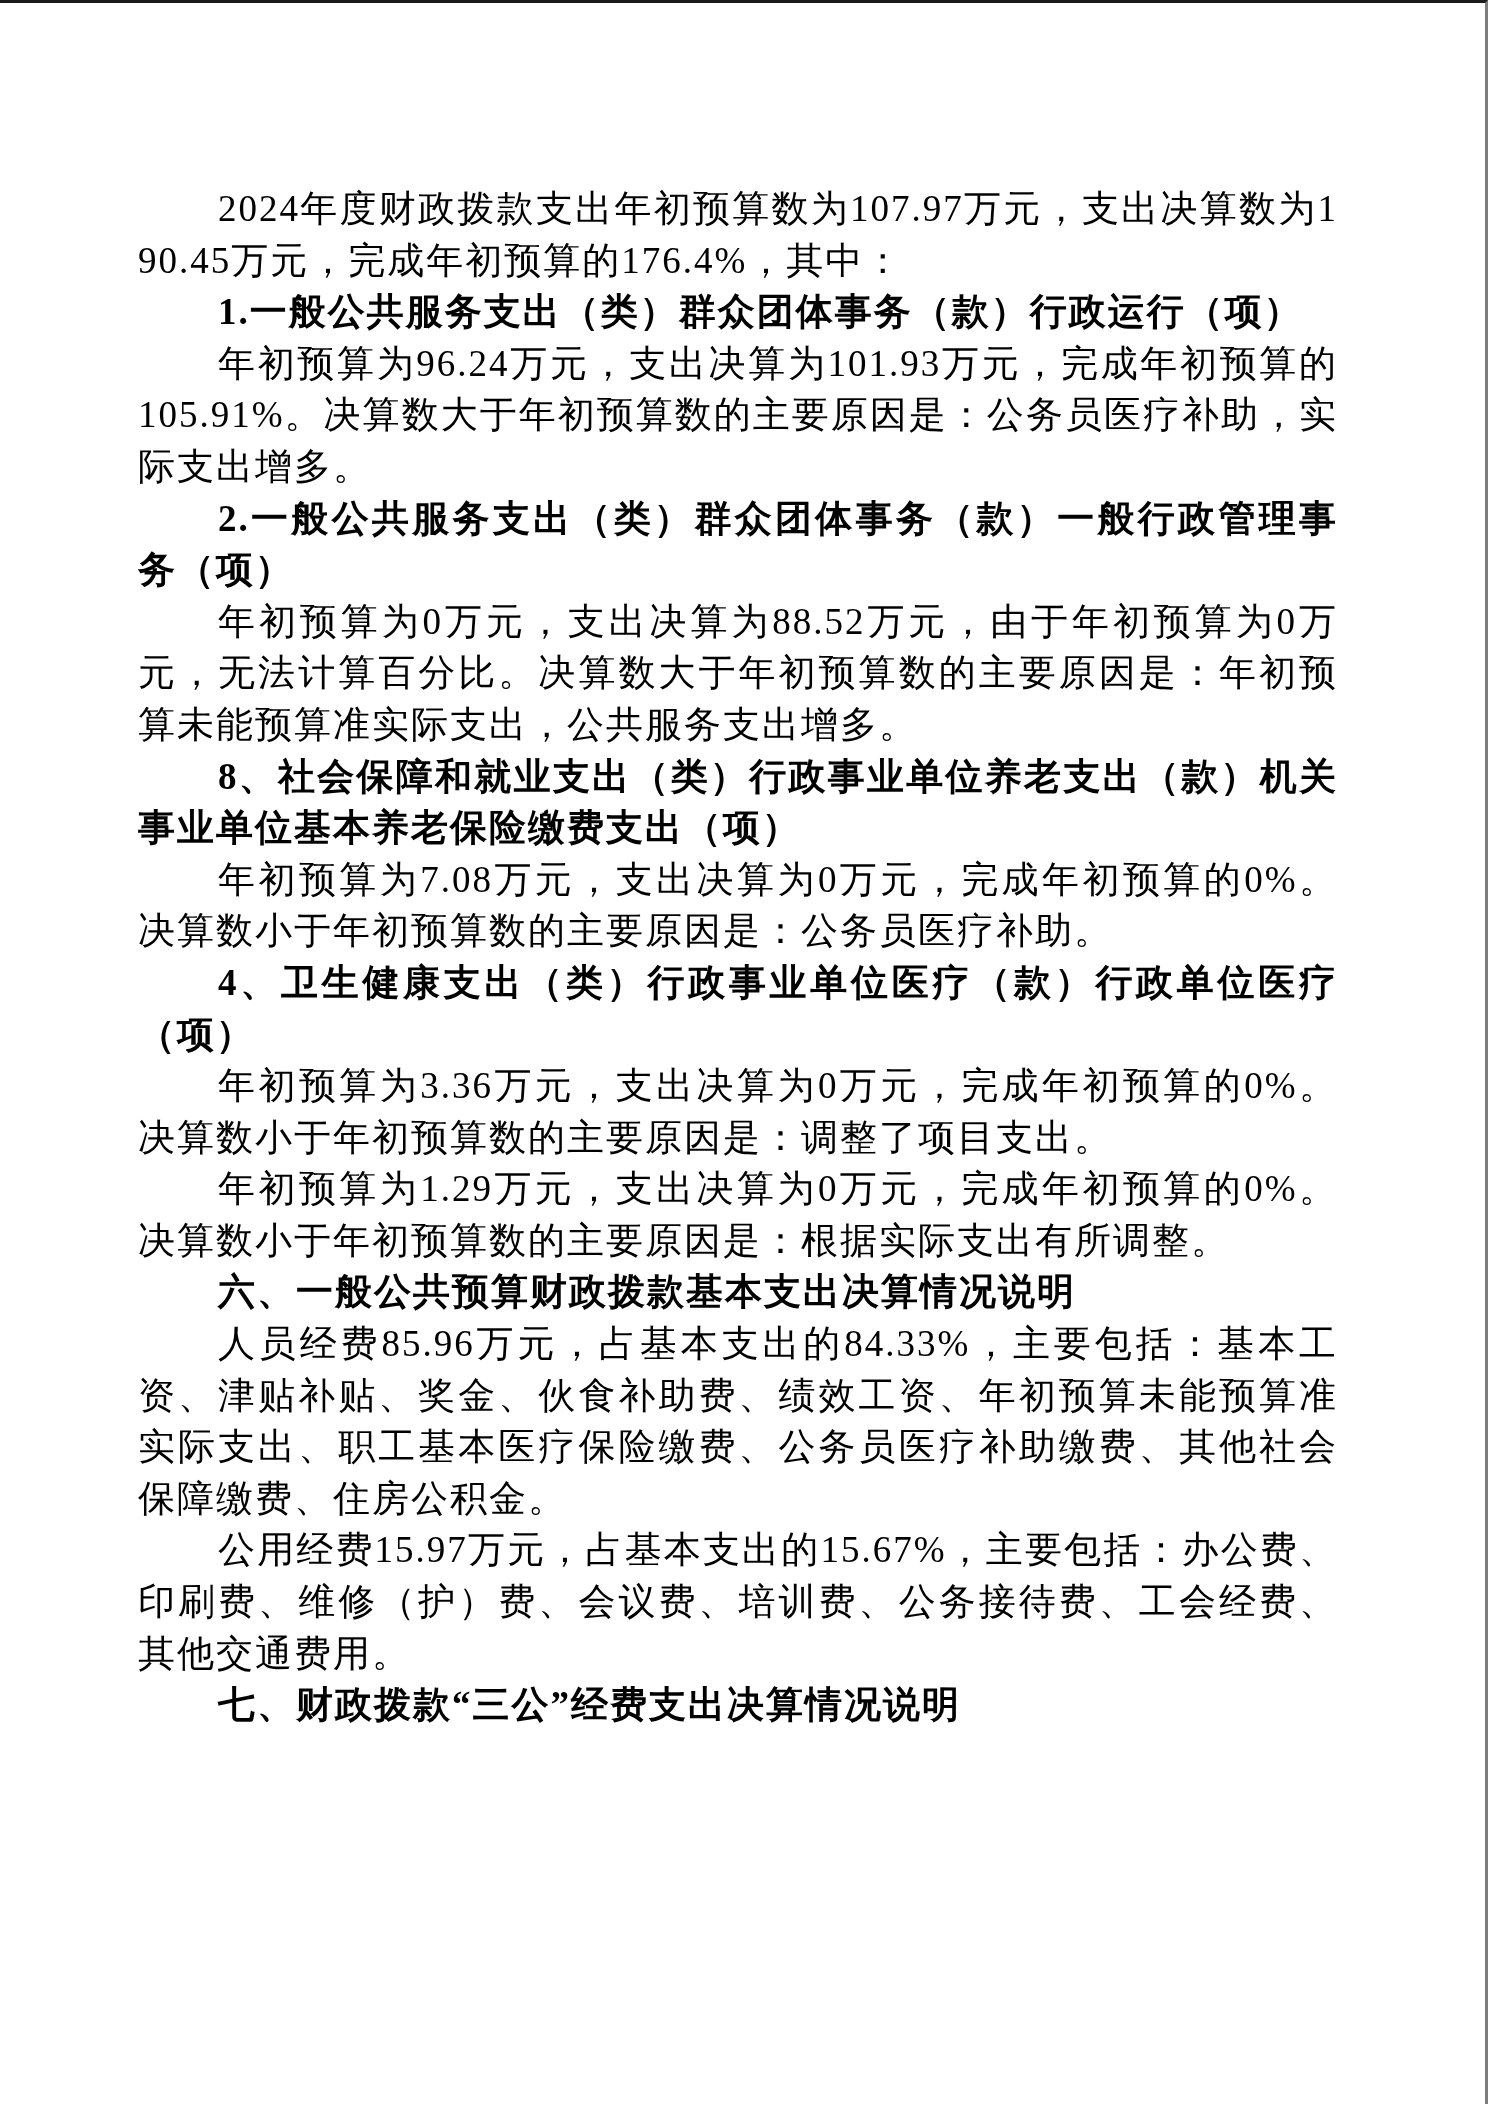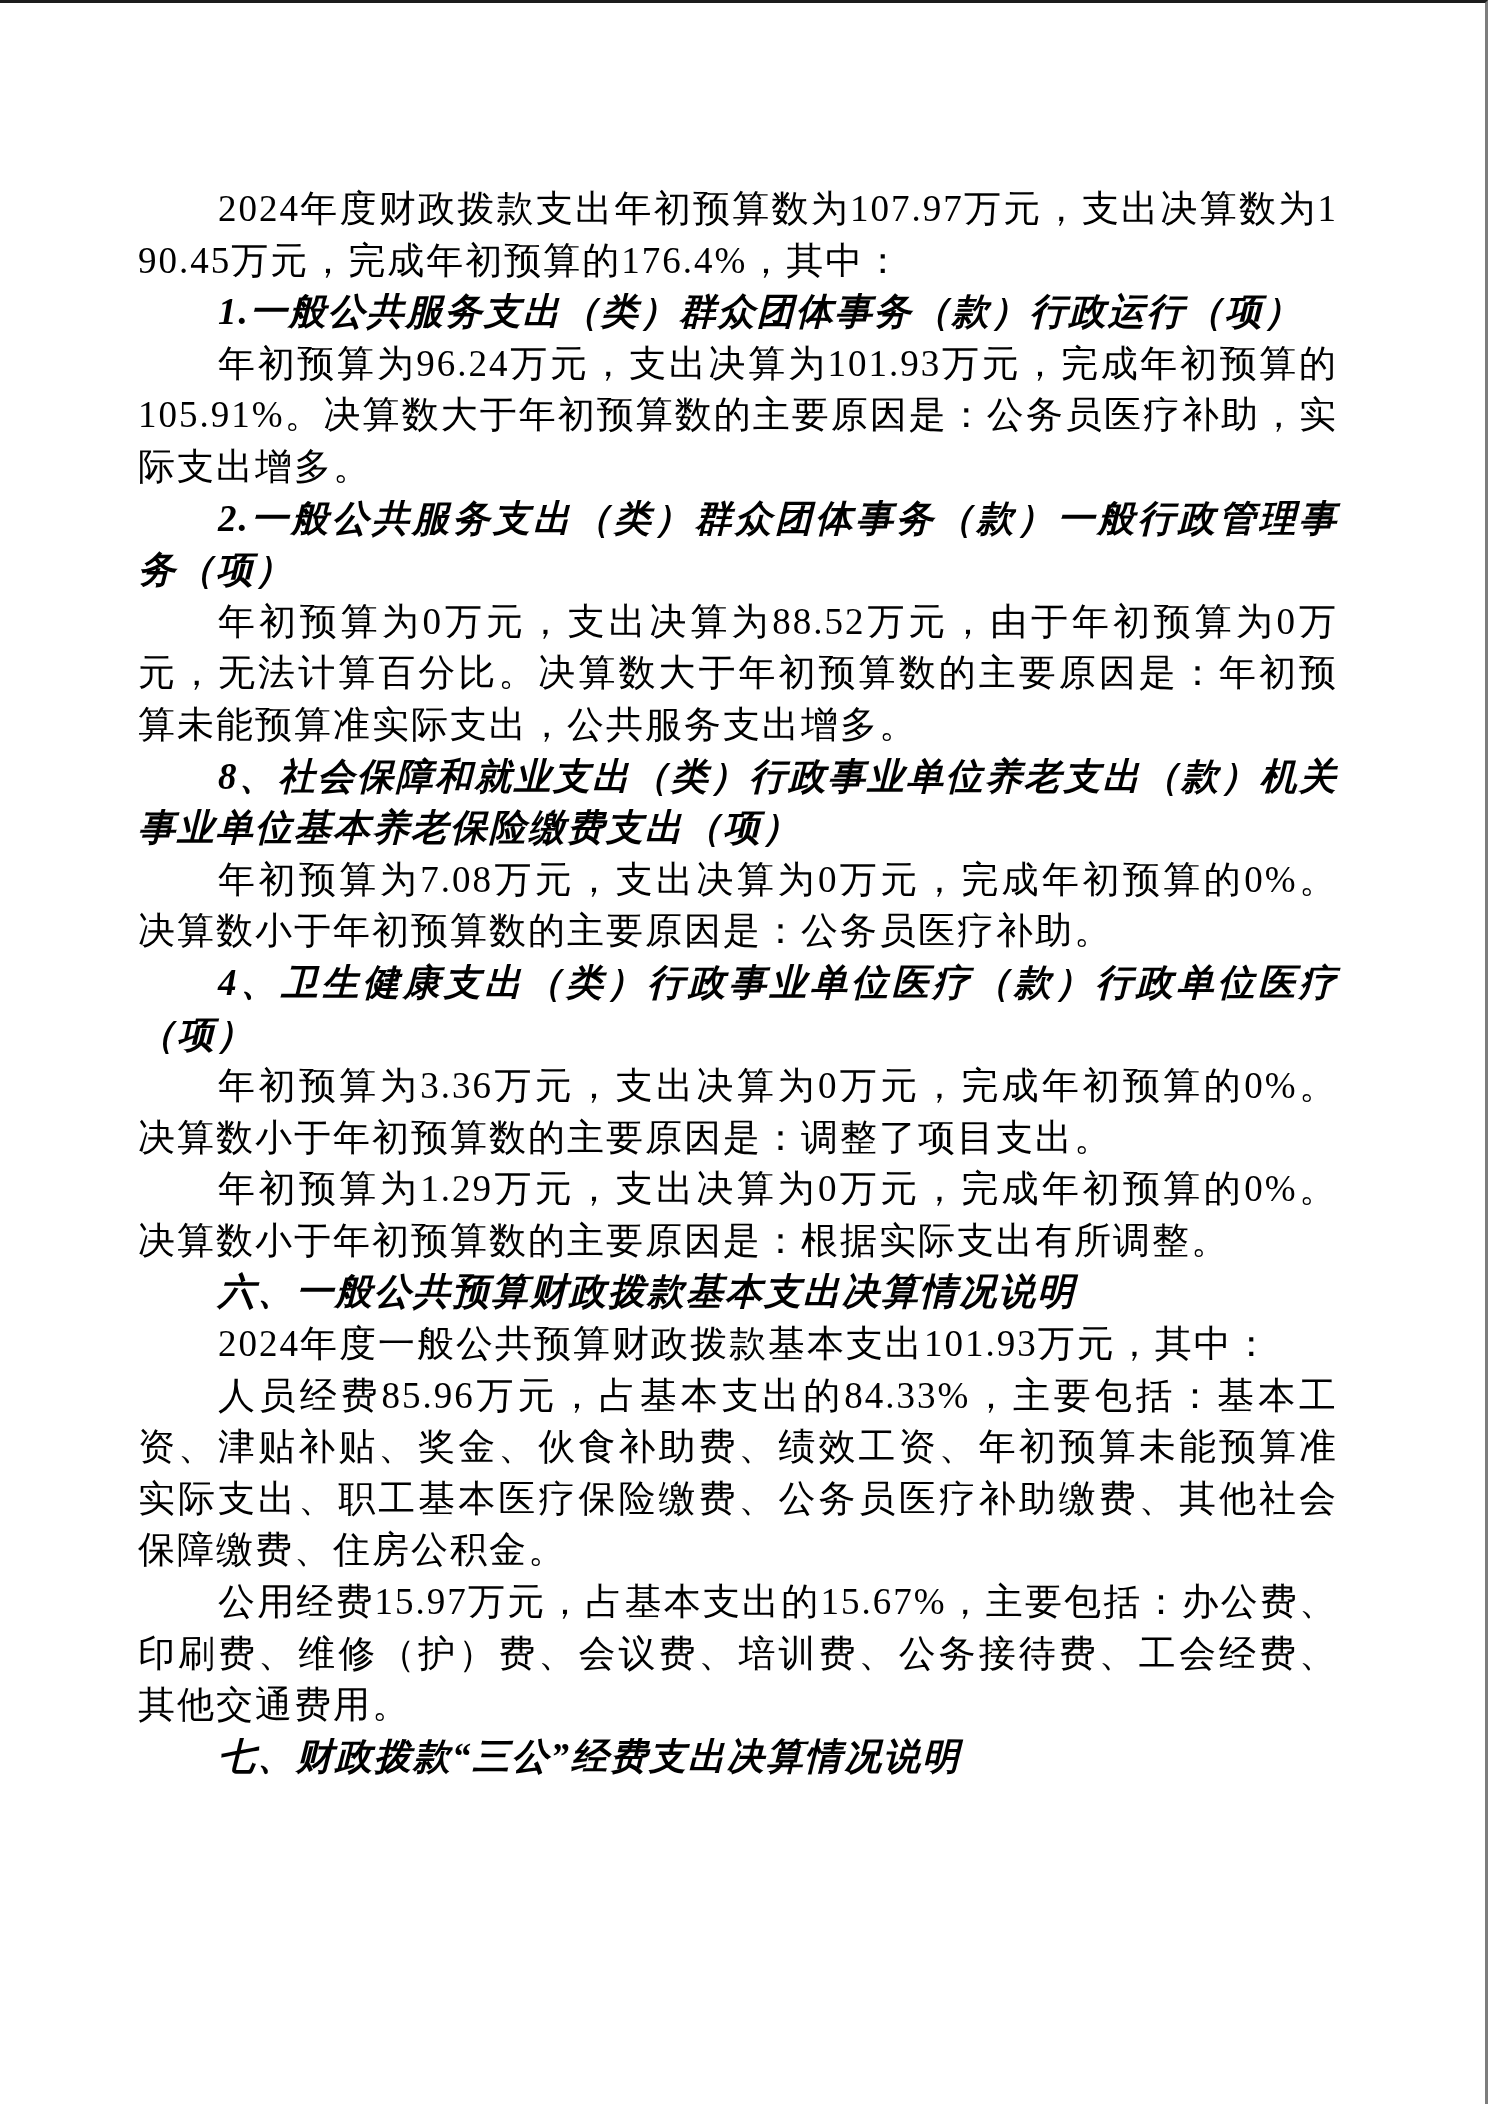--- a/index.html
+++ b/index.html
@@ -31,37 +31,35 @@
     font-size: 37px;
     line-height: 51.6px;
     letter-spacing: 2px;
     text-align: justify;
     text-indent: 80px;
     word-break: break-all;
     color: #000000;
   }
   .text-body p.head {
     font-weight: bold;
-    font-style: italic;
   }
 </style>
 </head>
 <body>
 
 <div class="page">
   <div class="text-body">
     <p class="para">2024年度财政拨款支出年初预算数为107.97万元，支出决算数为190.45万元，完成年初预算的176.4%，其中：</p>
     <p class="head">1.一般公共服务支出（类）群众团体事务（款）行政运行（项）</p>
     <p class="para">年初预算为96.24万元，支出决算为101.93万元，完成年初预算的105.91%。决算数大于年初预算数的主要原因是：公务员医疗补助，实际支出增多。</p>
     <p class="head">2.一般公共服务支出（类）群众团体事务（款）一般行政管理事务（项）</p>
     <p class="para">年初预算为0万元，支出决算为88.52万元，由于年初预算为0万元，无法计算百分比。决算数大于年初预算数的主要原因是：年初预算未能预算准实际支出，公共服务支出增多。</p>
     <p class="head">8、社会保障和就业支出（类）行政事业单位养老支出（款）机关事业单位基本养老保险缴费支出（项）</p>
     <p class="para">年初预算为7.08万元，支出决算为0万元，完成年初预算的0%。决算数小于年初预算数的主要原因是：公务员医疗补助。</p>
     <p class="head">4、卫生健康支出（类）行政事业单位医疗（款）行政单位医疗（项）</p>
     <p class="para">年初预算为3.36万元，支出决算为0万元，完成年初预算的0%。决算数小于年初预算数的主要原因是：调整了项目支出。</p>
     <p class="para">年初预算为1.29万元，支出决算为0万元，完成年初预算的0%。决算数小于年初预算数的主要原因是：根据实际支出有所调整。</p>
     <p class="head">六、一般公共预算财政拨款基本支出决算情况说明</p>
-    <p class="para">2024年度一般公共预算财政拨款基本支出101.93万元，其中：</p>
     <p class="para">人员经费85.96万元，占基本支出的84.33%，主要包括：基本工资、津贴补贴、奖金、伙食补助费、绩效工资、年初预算未能预算准实际支出、职工基本医疗保险缴费、公务员医疗补助缴费、其他社会保障缴费、住房公积金。</p>
     <p class="para">公用经费15.97万元，占基本支出的15.67%，主要包括：办公费、印刷费、维修（护）费、会议费、培训费、公务接待费、工会经费、其他交通费用。</p>
     <p class="head">七、财政拨款“三公”经费支出决算情况说明</p>
   </div>
 </div>
 
 </body></html>

